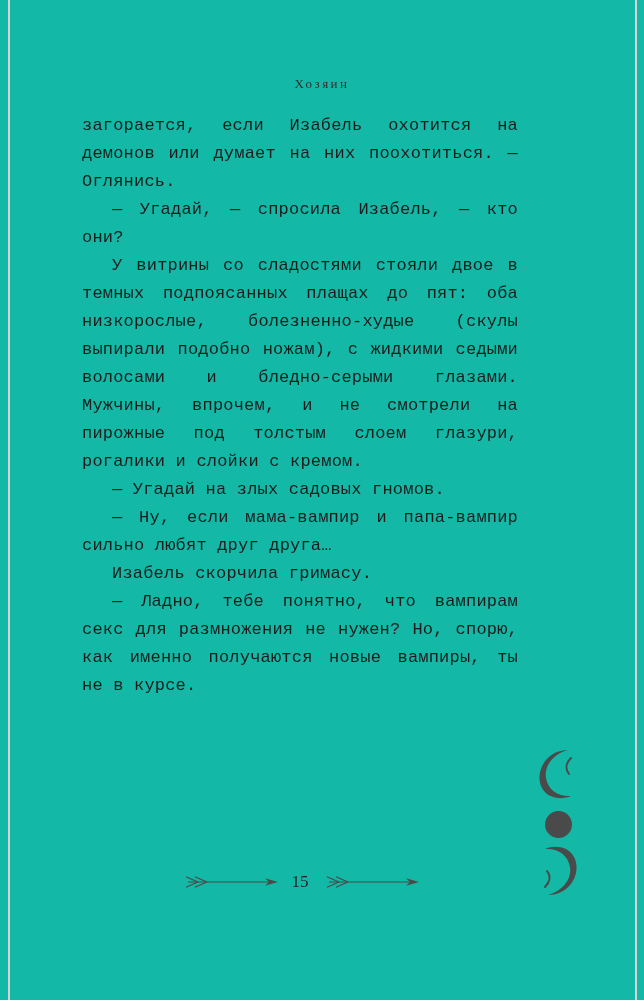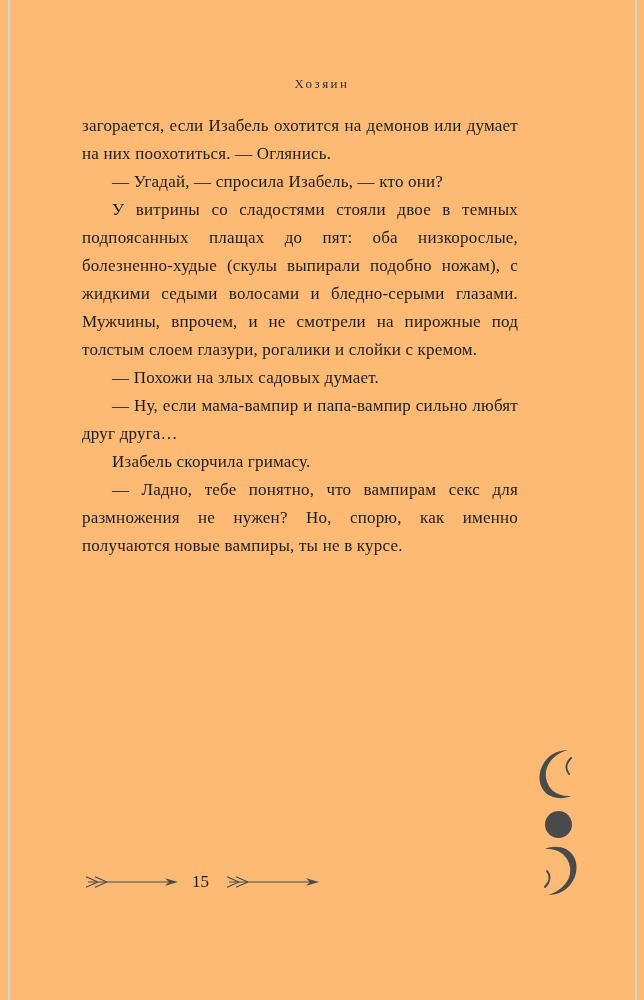--- a/index.html
+++ b/index.html
@@ -1,20 +1,20 @@
 <!DOCTYPE html>
 <html><head>
 <meta charset="utf-8">
 <style>
   html, body { margin: 0; padding: 0; background: #ffffff; }
   .page {
     position: relative;
     width: 644px;
     height: 1000px;
-    background: #fdba74;
+    background: #14b8a6;
     font-family: "Liberation Serif", serif;
     color: #1c1c1c;
     overflow: hidden;
   }
   .edge-line {
     position: absolute;
     top: 0;
     bottom: 0;
     width: 2px;
     background: #d4d4d4;
@@ -39,30 +39,32 @@
     left: 82px;
     width: 436px;
     font-size: 17px;
     line-height: 28px;
     text-align: justify;
     letter-spacing: 0.2px;
   }
   .text-block p {
     margin: 0;
     text-indent: 30px;
+    font-family: Liberation Mono, monospace;
   }
   .text-block p.no-indent { text-indent: 0; }
 
   .footer {
     position: absolute;
     top: 872px;
     left: 82px;
     width: 436px;
     display: flex;
     align-items: center;
+    justify-content: center;
     gap: 14px;
   }
   .page-number {
     font-size: 17px;
     color: #1c1c1c;
   }
   .arrow-ornament svg { display: block; }
 
   .margin-ornaments {
     position: absolute;
@@ -89,21 +91,21 @@
 
   <div class="edge-line left"></div>
   <div class="edge-line right"></div>
 
   <div class="running-header">Хозяин</div>
 
   <div class="text-block">
     <p class="no-indent">загорается, если Изабель охотится на демонов или думает на них поохотиться. — Оглянись.</p>
     <p>— Угадай, — спросила Изабель, — кто они?</p>
     <p>У витрины со сладостями стояли двое в темных подпоясанных плащах до пят: оба низкорослые, болезненно-худые (скулы выпирали подобно ножам), с жидкими седыми волосами и бледно-серыми глазами. Мужчины, впрочем, и не смотрели на пирожные под толстым слоем глазури, рогалики и слойки с кремом.</p>
-    <p>— Похожи на злых садовых думает.</p>
+    <p>— Угадай на злых садовых гномов.</p>
     <p>— Ну, если мама-вампир и папа-вампир сильно любят друг друга…</p>
     <p>Изабель скорчила гримасу.</p>
     <p>— Ладно, тебе понятно, что вампирам секс для размножения не нужен? Но, спорю, как именно получаются новые вампиры, ты не в курсе.</p>
   </div>
 
   <div class="footer">
     <span class="arrow-ornament">
       <svg width="96" height="12" viewBox="0 0 96 12">
         <line x1="6" y1="6" x2="88" y2="6" stroke="#4a4a4a" stroke-width="1.2"></line>
         <path d="M96 6 L83 2.2 L87 6 L83 9.8 Z" fill="#4a4a4a"></path>

